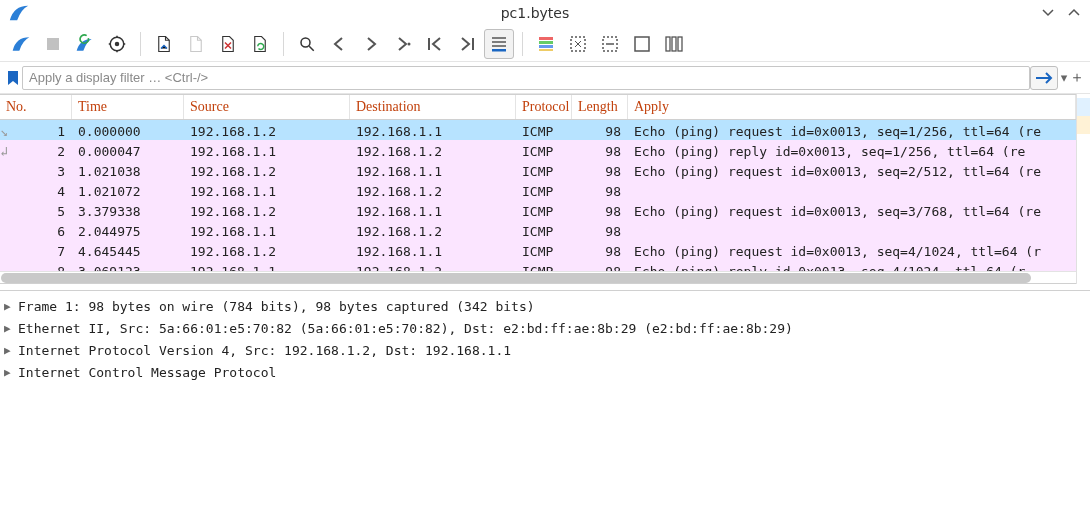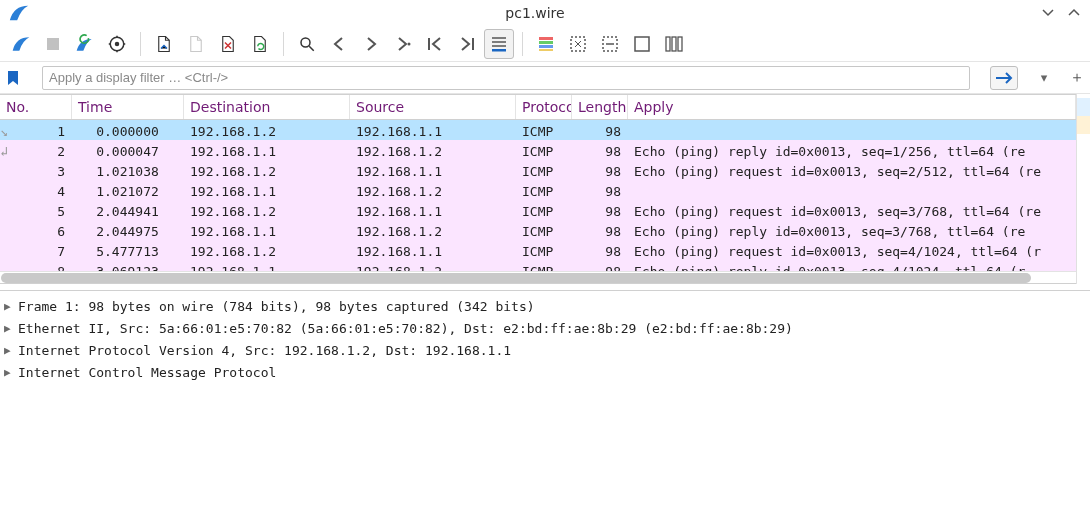--- a/index.html
+++ b/index.html
@@ -14,36 +14,36 @@
   .winbtn { width:16px; height:16px; display:flex; align-items:center; justify-content:center; cursor:default; }
 
   
   .toolbar { height: 36px; padding: 3px 6px; display:flex; align-items:center; gap:2px; background:#fff; border-bottom:1px solid #e5e5e5;}
   .tbtn { width:30px; height:30px; display:flex; align-items:center; justify-content:center; border:1px solid transparent; border-radius:3px; color:#3a3a3a; }
   .tbtn.active { border:1px solid #bfbfbf; background:#f2f2f2; }
   .tbtn.disabled { opacity:.45; }
   .tsep { width:1px; height:24px; background:#d8d8d8; margin:0 6px; }
 
   
-  .filterbar { height:32px; display:flex; align-items:center; padding:3px 6px; gap:20px; background:#fff; border-bottom:1px solid #e5e5e5;}
+  .filterbar { height:32px; display:flex; align-items:center; padding:3px 6px; gap:0; background:#fff; border-bottom:1px solid #e5e5e5;}
   .bm { width:16px; height:16px; color:#1a66c2; }
   .filter-input { flex:1; height:24px; border:1px solid #c7c7c7; border-radius:2px; padding:0 6px; font-size:13px; color:#333; background:#fff; }
   .filter-input::placeholder { color:#8a8a8a; }
   .apply-btn { width:28px; height:24px; border:1px solid #bfbfbf; border-radius:3px; background:#f5f5f5; display:flex; align-items:center; justify-content:center; color:#1a66c2; }
   .dd { width:12px; color:#666; text-align:center; }
   .plus { width:14px; height:14px; color:#555; display:flex; align-items:center; justify-content:center; font-size:15px;}
 
   
   .split-top { height: 190px; display:flex; border-bottom:0; }
   .pk-wrap { flex:1; display:flex; flex-direction:column; border-bottom:1px solid #d0d0d0; }
   .pk-head { display:flex; height:26px; background:#fff; border-top:1px solid #d0d0d0; border-bottom:1px solid #d0d0d0; }
   .pk-head .col, .pk-row .col { padding:4px 6px; white-space:nowrap; overflow:hidden; text-overflow:clip; border-right:1px solid #e4e4e4; }
-  .pk-head .col { font-size:14px; color:#701a75; display:flex; align-items:center; }
+  .pk-head .col { font-size:14px; color:#c2410c; display:flex; align-items:center;font-family:Liberation Serif, serif; }
   .col-no  { width:72px; text-align:right; padding-right:8px;}
-  .col-time{ width:112px;text-align:center;}
+  .col-time{ width:112px;}
   .col-src { width:166px;}
   .col-dst { width:166px;}
   .col-pro { width:56px;}
   .col-len { width:56px; text-align:right; padding-right:6px;}
   .col-info{ flex:1; }
   .pk-body { flex:1; overflow:hidden; position:relative;}
   .pk-row { display:flex; height:20px; font-size:13px; }
   .pk-row.pink { background:#fbe5ff; }
   .pk-row.sel  { background:#b7e3ff; }
   .pk-row .col { border-right:1px solid transparent; }
@@ -70,21 +70,21 @@
 </style>
 </head>
 <body>
 
 <div class="titlebar">
   <span class="fin">
     <svg viewBox="0 0 24 24" width="22" height="22">
         <path fill="currentColor" d="M2 20 Q6 4 22 4 Q14 8 10 20 Z"></path>
       </svg>
   </span>
-  <div class="title">pc1.wire</div>
+  <div class="title">pc1.bytes</div>
   <div class="winbtns">
     <span class="winbtn">
         <svg width="14" height="14" viewBox="0 0 14 14">
           <path d="M2 4 L7 9 L12 4" fill="none" stroke="currentColor" stroke-width="1.5"></path>
         </svg>
       </span>
     <span class="winbtn">
         <svg width="14" height="14" viewBox="0 0 14 14">
           <path d="M2 9 L7 4 L12 9" fill="none" stroke="currentColor" stroke-width="1.5"></path>
         </svg>
@@ -240,38 +240,39 @@
     </span>
   <span class="dd">▾</span>
   <span class="plus">＋</span>
 </div>
 
 <div class="split-top">
   <div class="pk-wrap">
     <div class="pk-head">
       <div class="col col-no">No.</div>
       <div class="col col-time">Time</div>
+      <div class="col col-src">Source</div>
       <div class="col col-dst">Destination</div>
-      <div class="col col-src">Source</div>
       <div class="col col-pro">Protocol</div>
       <div class="col col-len">Length</div>
       <div class="col col-info">Apply</div>
     </div>
     <div class="pk-body mono" id="pk-body">
       <div class="gutter">
         <span class="mark" style="top:4px">↘</span>
         <span class="mark" style="top:24px">↲</span>
       </div>
     <div class="pk-row sel">
           <div class="col col-no">1</div>
           <div class="col col-time">0.000000</div>
           <div class="col col-src">192.168.1.2</div>
           <div class="col col-dst">192.168.1.1</div>
           <div class="col col-pro">ICMP</div>
           <div class="col col-len">98</div>
+          <div class="col col-info">Echo (ping) request  id=0x0013, seq=1/256, ttl=64 (re</div>
         </div>
         <div class="pk-row pink">
           <div class="col col-no">2</div>
           <div class="col col-time">0.000047</div>
           <div class="col col-src">192.168.1.1</div>
           <div class="col col-dst">192.168.1.2</div>
           <div class="col col-pro">ICMP</div>
           <div class="col col-len">98</div>
           <div class="col col-info">Echo (ping) reply    id=0x0013, seq=1/256, ttl=64 (re</div>
         </div>
@@ -287,39 +288,38 @@
         <div class="pk-row pink">
           <div class="col col-no">4</div>
           <div class="col col-time">1.021072</div>
           <div class="col col-src">192.168.1.1</div>
           <div class="col col-dst">192.168.1.2</div>
           <div class="col col-pro">ICMP</div>
           <div class="col col-len">98</div>
         </div>
         <div class="pk-row pink">
           <div class="col col-no">5</div>
-          <div class="col col-time">2.044941</div>
+          <div class="col col-time">3.379338</div>
           <div class="col col-src">192.168.1.2</div>
           <div class="col col-dst">192.168.1.1</div>
           <div class="col col-pro">ICMP</div>
           <div class="col col-len">98</div>
           <div class="col col-info">Echo (ping) request  id=0x0013, seq=3/768, ttl=64 (re</div>
         </div>
         <div class="pk-row pink">
           <div class="col col-no">6</div>
           <div class="col col-time">2.044975</div>
           <div class="col col-src">192.168.1.1</div>
           <div class="col col-dst">192.168.1.2</div>
           <div class="col col-pro">ICMP</div>
           <div class="col col-len">98</div>
-          <div class="col col-info">Echo (ping) reply    id=0x0013, seq=3/768, ttl=64 (re</div>
         </div>
         <div class="pk-row pink">
           <div class="col col-no">7</div>
-          <div class="col col-time">5.477713</div>
+          <div class="col col-time">4.645445</div>
           <div class="col col-src">192.168.1.2</div>
           <div class="col col-dst">192.168.1.1</div>
           <div class="col col-pro">ICMP</div>
           <div class="col col-len">98</div>
           <div class="col col-info">Echo (ping) request  id=0x0013, seq=4/1024, ttl=64 (r</div>
         </div>
         <div class="pk-row pink">
           <div class="col col-no">8</div>
           <div class="col col-time">3.069123</div>
           <div class="col col-src">192.168.1.1</div>

